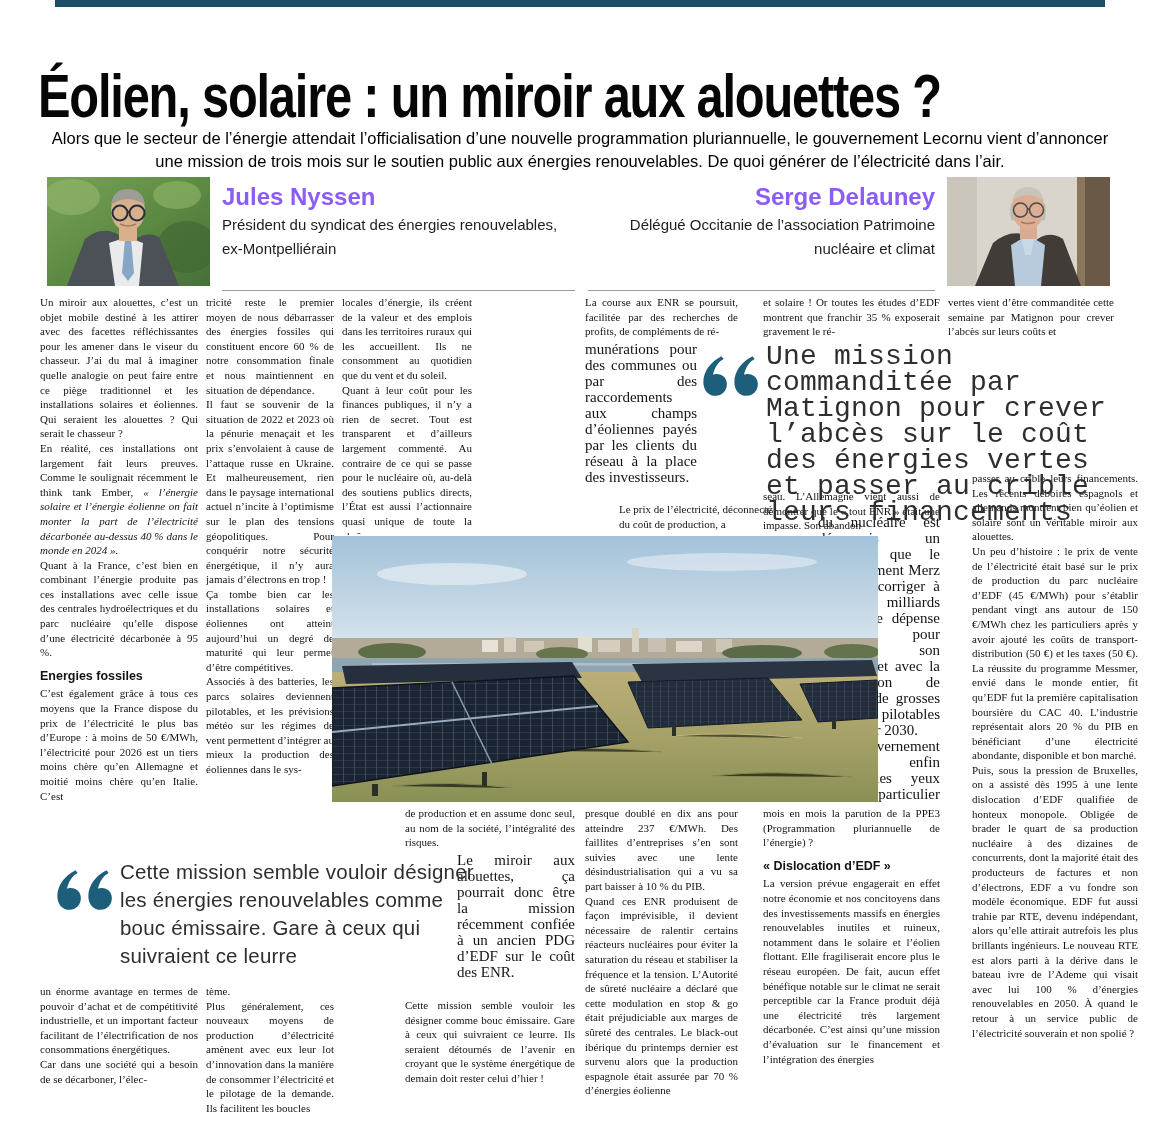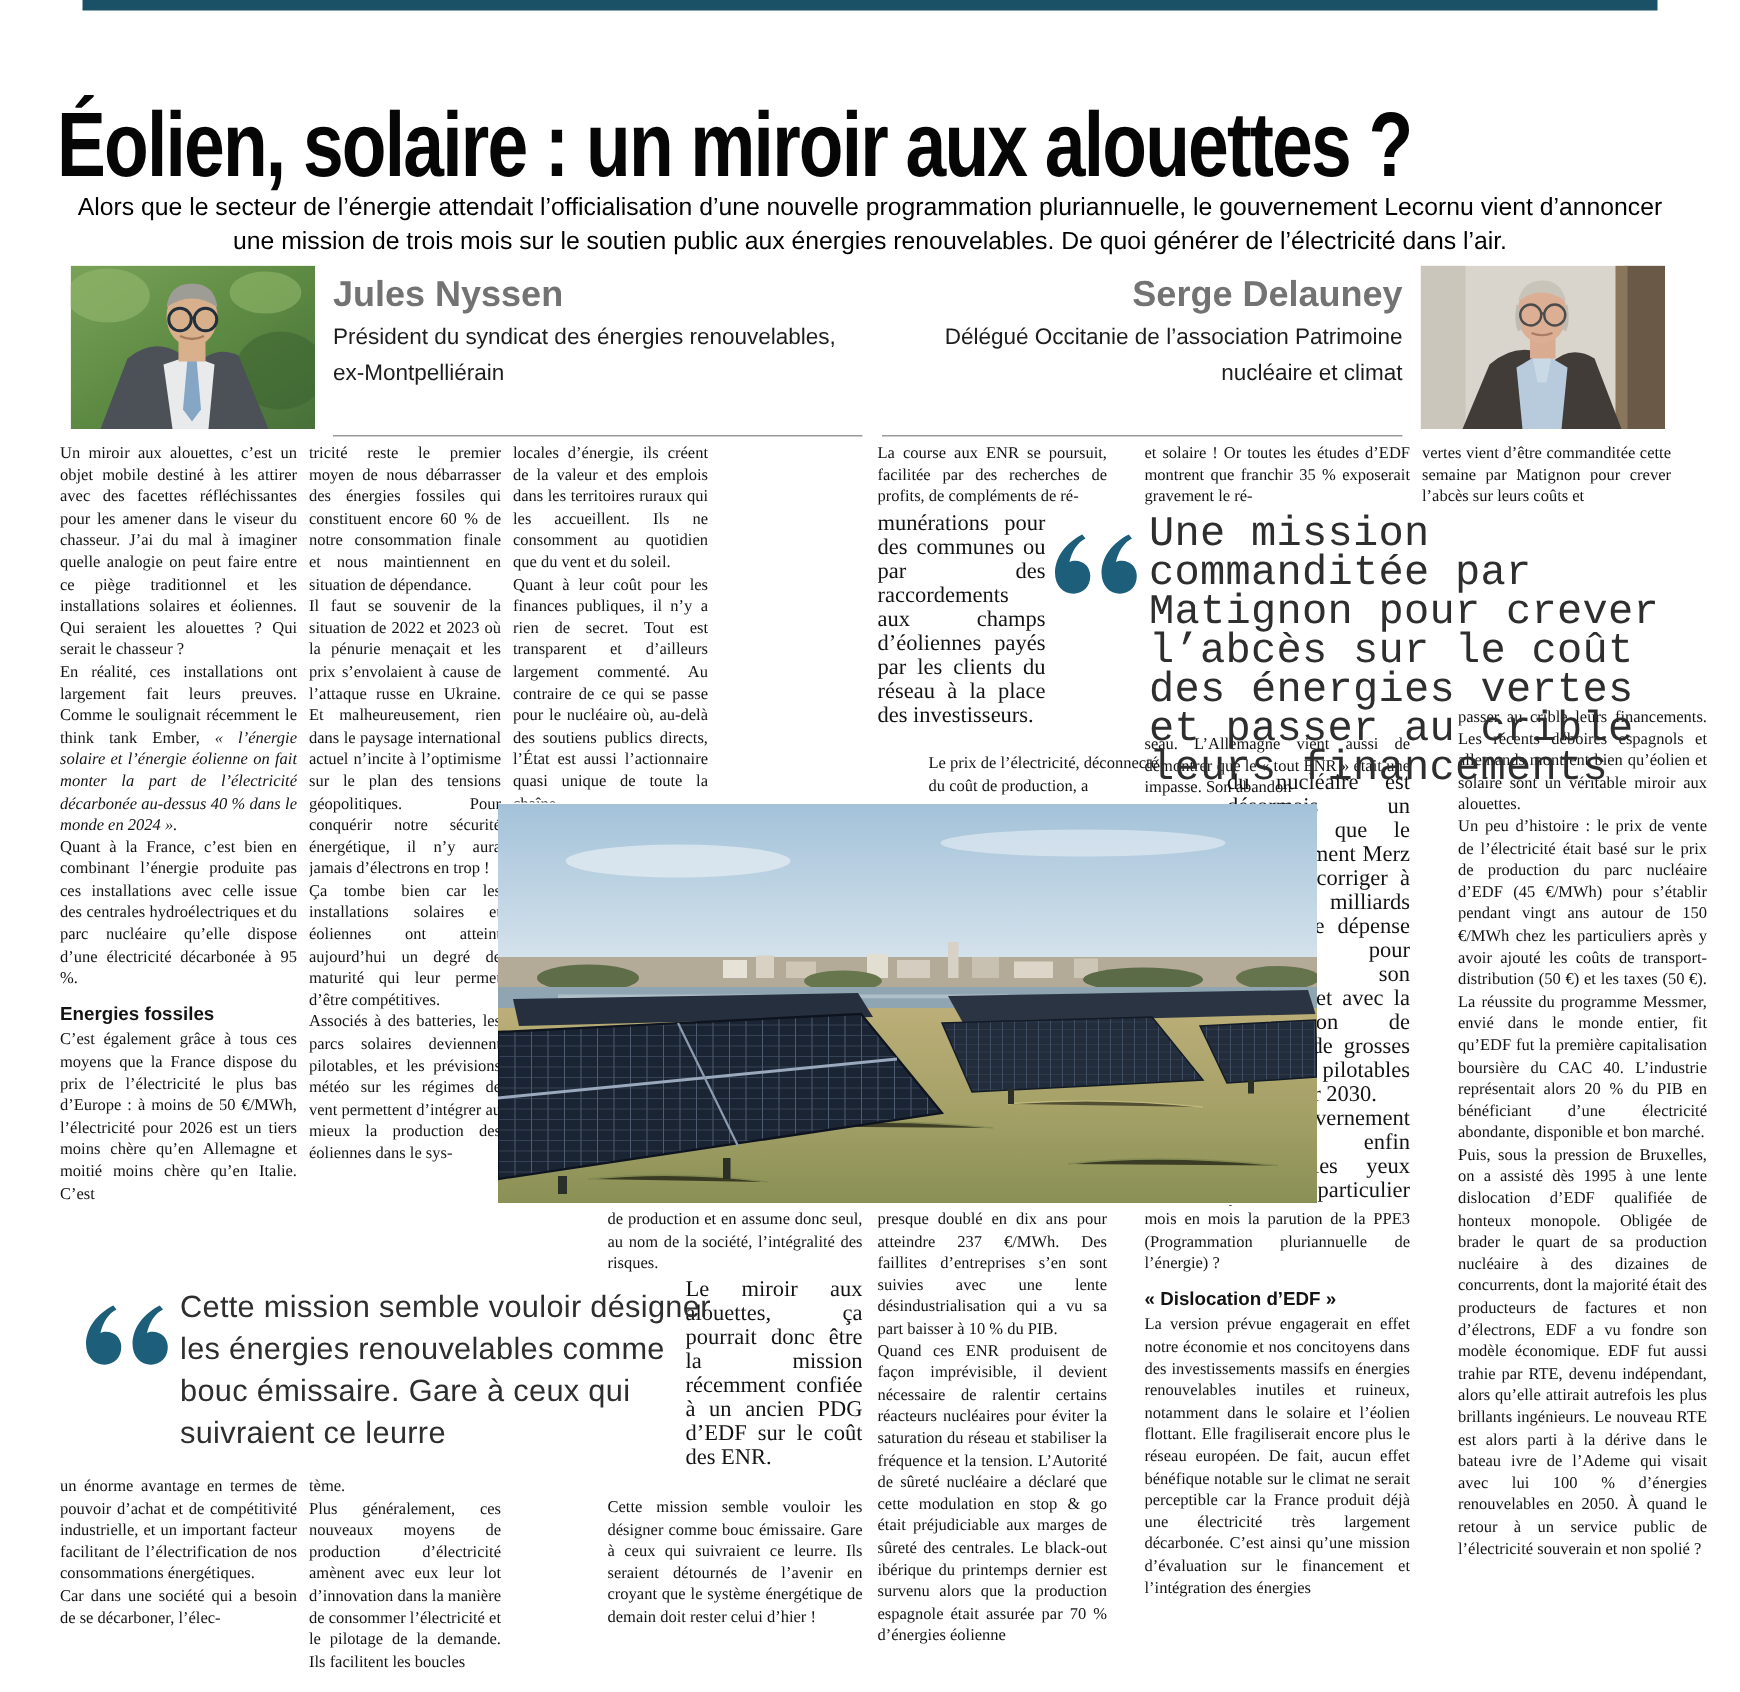--- a/index.html
+++ b/index.html
@@ -10,21 +10,21 @@
   
   #headline{position:absolute;left:38px;top:20px;width:1122px;white-space:nowrap;
     font-weight:700;font-size:61px;letter-spacing:-1.5px;color:#060606;
     transform:scaleX(0.80);transform-origin:0 50%;}
   
   #chapo{position:absolute;left:40px;top:110px;width:1080px;text-align:center;
     font-size:16.5px;line-height:23px;color:#000;font-weight:500;}
   
   .author-photo{position:absolute;top:177px;width:163px;height:109px;overflow:hidden;}
   #photoL{left:47px;} #photoR{left:947px;}
-  .author-name{font-size:24px;font-weight:700;color:#737373;line-height:26px;}
+  .author-name{font-size:24px;font-weight:700;color:#8b5cf6;line-height:26px;}
   .author-role{font-size:15px;color:#1d1d1d;line-height:24px;margin-top:3px;}
   #authL{position:absolute;left:222px;top:184px;width:340px;}
   #authR{position:absolute;left:575px;top:184px;width:360px;text-align:right;}
   .author-rule{position:absolute;top:290px;height:1px;background:#9a9a9a;}
   #ruleL{left:222px;width:353px;} #ruleR{left:588px;width:347px;}
   
   .bcol{position:absolute;font-family:"Liberation Serif",serif;font-size:11px;
     line-height:14.6px;color:#131313;overflow:hidden;}
   .bcol p{margin:0;text-align:justify;}
   .bcol p.h{font-family:"Liberation Sans",sans-serif;font-weight:700;font-size:12.5px;

